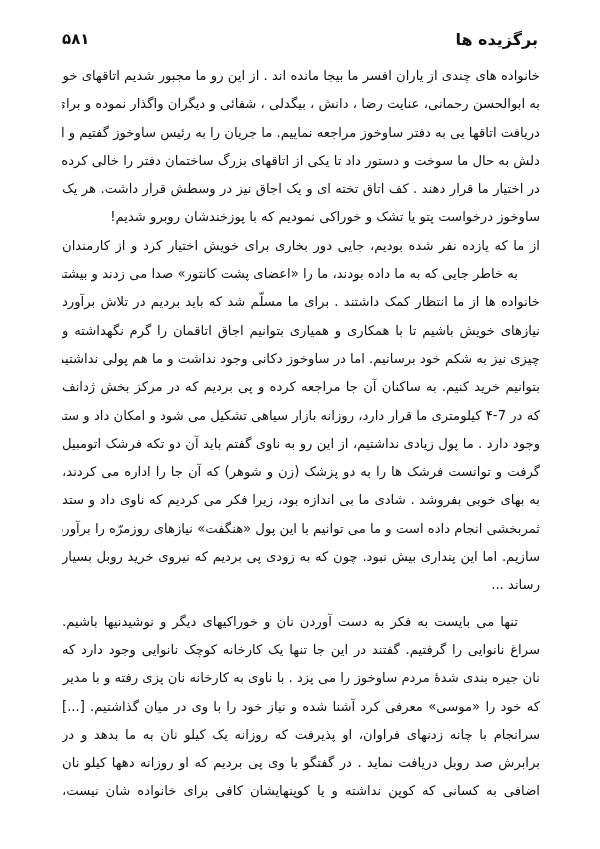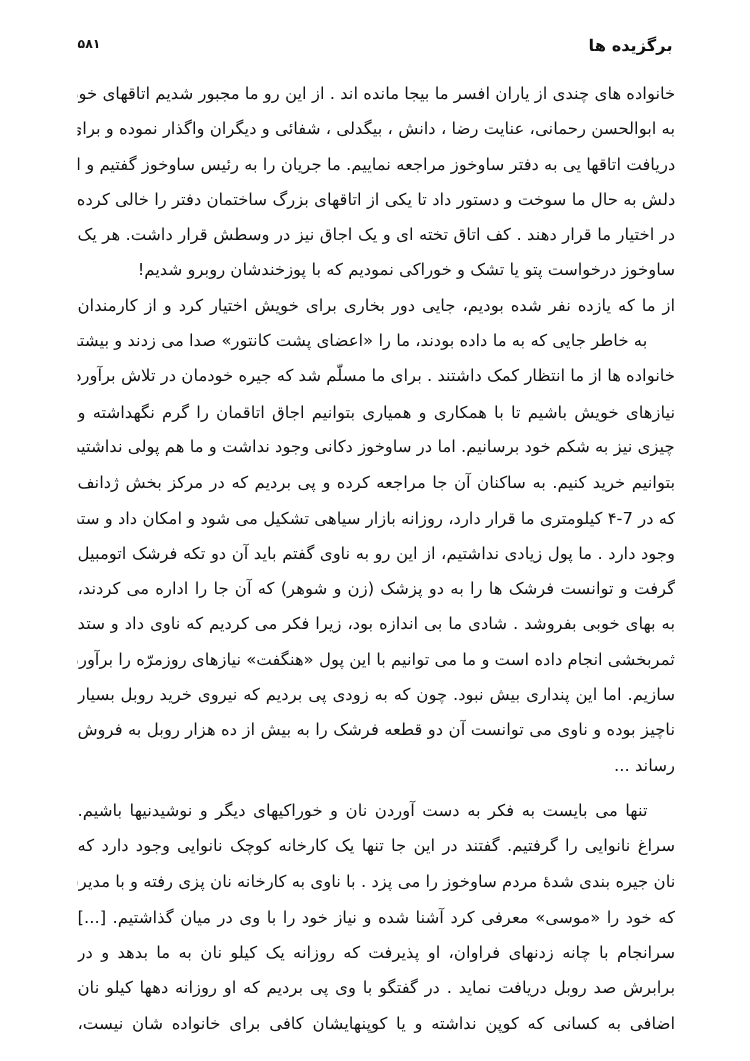--- a/index.html
+++ b/index.html
@@ -28,28 +28,28 @@
       left: 62px;
       right: 62px;
       height: 24px;
       direction: rtl;
     }
     .running-title {
       position: absolute;
       right: 0;
       top: 0;
       font-weight: bold;
-      font-size: 13px;
+      font-size: 16px;
     }
     .page-number {
       position: absolute;
       left: 0;
       top: 0;
       font-weight: bold;
-      font-size: 10px;
+      font-size: 15px;
       direction: rtl;
     }
     .body-text {
       position: absolute;
       top: 62px;
       left: 62px;
       width: 478px;
       direction: rtl;
       font-size: 13.2px;
     }
@@ -87,31 +87,30 @@
       <div class="line">به ابوالحسن رحمانی، عنایت رضا ، دانش ، بیگدلی ، شفائی و دیگران واگذار نموده و برای</div>
       <div class="line">دریافت اتاقها یی به دفتر ساوخوز مراجعه نماییم. ما جریان را به رئیس ساوخوز گفتیم و او</div>
       <div class="line">دلش به حال ما سوخت و دستور داد تا یکی از اتاقهای بزرگ ساختمان دفتر را خالی کرده و</div>
       <div class="line">در اختیار ما قرار دهند . کف اتاق تخته ای و یک اجاق نیز در وسطش قرار داشت. هر یک</div>
       <div class="line last">ساوخوز درخواست پتو یا تشک و خوراکی نمودیم که با پوزخندشان روبرو شدیم!</div>
       <div class="line">از ما که یازده نفر شده بودیم، جایی دور بخاری برای خویش اختیار کرد و از کارمندان</div>
     </div>
 
     <div>
       <div class="line indent">به خاطر جایی که به ما داده بودند، ما را «اعضای پشت کانتور» صدا می زدند و بیشتر</div>
-      <div class="line">خانواده ها از ما انتظار کمک داشتند . برای ما مسلّم شد که جیره خودمان در تلاش برآورد</div>
+      <div class="line">خانواده ها از ما انتظار کمک داشتند . برای ما مسلّم شد که باید بردیم در تلاش برآورد</div>
       <div class="line">نیازهای خویش باشیم تا با همکاری و همیاری بتوانیم اجاق اتاقمان را گرم نگهداشته و</div>
       <div class="line">چیزی نیز به شکم خود برسانیم. اما در ساوخوز دکانی وجود نداشت و ما هم پولی نداشتیم تا</div>
       <div class="line">بتوانیم خرید کنیم. به ساکنان آن جا مراجعه کرده و پی بردیم که در مرکز بخش ژدانف</div>
       <div class="line">که در 7-۴ کیلومتری ما قرار دارد، روزانه بازار سیاهی تشکیل می شود و امکان داد و ستد</div>
       <div class="line">وجود دارد . ما پول زیادی نداشتیم، از این رو به ناوی گفتم باید آن دو تکه فرشک اتومبیل</div>
       <div class="line">گرفت و توانست فرشک ها را به دو پزشک (زن و شوهر) که آن جا را اداره می کردند،</div>
       <div class="line">به بهای خوبی بفروشد . شادی ما بی اندازه بود، زیرا فکر می کردیم که ناوی داد و ستد</div>
       <div class="line">ثمربخشی انجام داده است و ما می توانیم با این پول «هنگفت» نیازهای روزمرّه را برآورد[ه]</div>
       <div class="line">سازیم. اما این پنداری بیش نبود. چون که به زودی پی بردیم که نیروی خرید روبل بسیار</div>
-      <div class="line">ناچیز بوده و ناوی می توانست آن دو قطعه فرشک را به بیش از ده هزار روبل به فروش</div>
       <div class="line last">رساند ...</div>
     </div>
 
     <div class="gap"></div>
 
     <div>
       <div class="line indent">تنها می بایست به فکر به دست آوردن نان و خوراکیهای دیگر و نوشیدنیها باشیم.</div>
       <div class="line">سراغ نانوایی را گرفتیم. گفتند در این جا تنها یک کارخانه کوچک نانوایی وجود دارد که</div>
       <div class="line">نان جیره بندی شدهٔ مردم ساوخوز را می پزد . با ناوی به کارخانه نان پزی رفته و با مدیرش</div>
       <div class="line">که خود را «موسی» معرفی کرد آشنا شده و نیاز خود را با وی در میان گذاشتیم. [...]</div>

